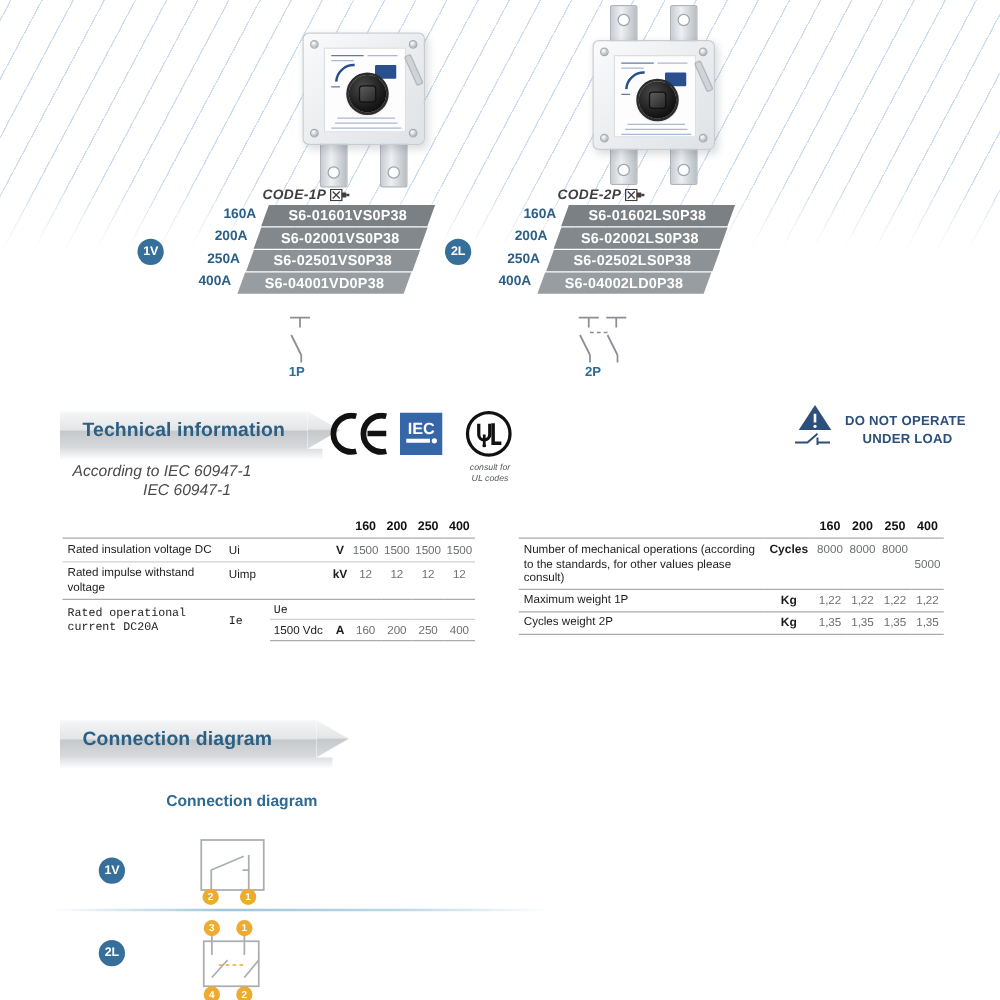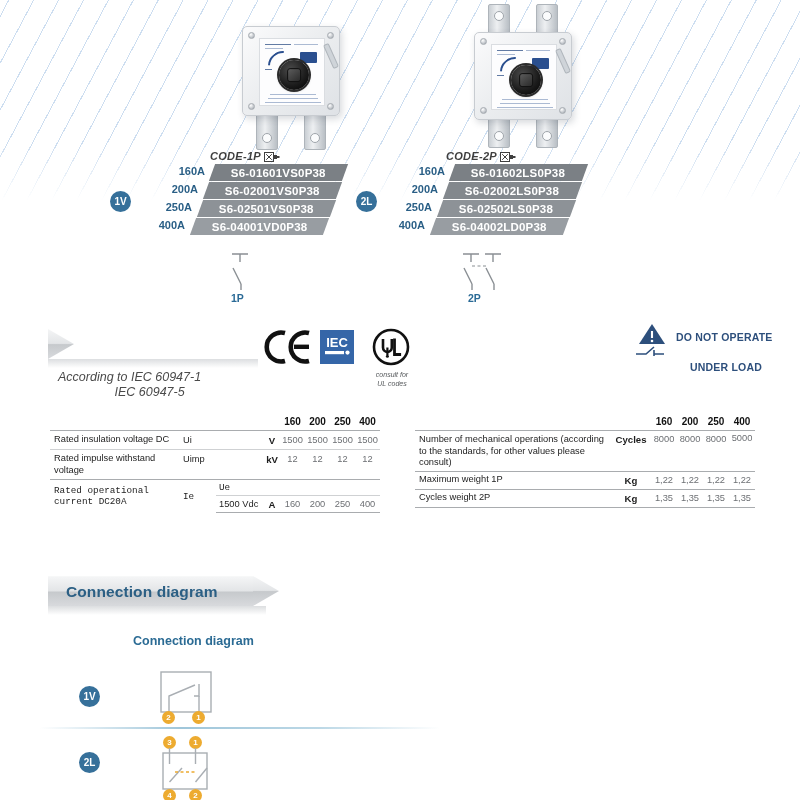--- a/index.html
+++ b/index.html
@@ -445,27 +445,30 @@
     <path d="M8 4 h16 M16 4 v8" stroke="#8a8f94" stroke-width="1.4" fill="none"></path>
     <path d="M30 4 h16 M38 4 v8" stroke="#8a8f94" stroke-width="1.4" fill="none"></path>
     <path d="M9 18 L17 34 M17 34 v6" stroke="#8a8f94" stroke-width="1.4" fill="none"></path>
     <path d="M31 18 L39 34 M39 34 v6" stroke="#8a8f94" stroke-width="1.4" fill="none"></path>
     <path d="M17 16 h16" stroke="#8a8f94" stroke-width="1.1" stroke-dasharray="3,2.5" fill="none"></path>
   </svg>
 </div>
 <div class="pole-label" style="left:468px; top:292px;">2P</div>
 
 <div class="banner" style="left:48px; top:329px; width:250px;">
+  <div class="banner-body" style="width:198px;">
+    <span class="banner-title">Technical information</span>
+  </div>
   <div class="banner-arrow"></div>
 </div>
 <div class="banner-shadow" style="left:48px; top:359px; width:210px;"></div>
 
 <div class="std-note" style="left:58px; top:370px;">
   <span>According to IEC 60947-1</span>
-  <span class="l2">IEC 60947-5</span>
+  <span class="l2">IEC 60947-1</span>
 </div>
 
 <div class="cert" style="left:263px; top:330px;">
   <svg width="48" height="34" viewBox="0 0 48 34">
     <path d="M22 3 A14.5 14.5 0 1 0 22 31" fill="none" stroke="#111" stroke-width="4.6"></path>
     <path d="M46 3 A14.5 14.5 0 1 0 46 31" fill="none" stroke="#111" stroke-width="4.6"></path>
     <rect x="31" y="14.6" width="15" height="4.4" fill="#111"></rect>
   </svg>
 </div>
 
@@ -495,21 +498,21 @@
 <div style="position:absolute; left:634px; top:322px; width:40px; height:36px;">
   <svg width="40" height="36" viewBox="0 0 40 36">
     <path d="M18 2 L31 22 H5 Z" fill="#2d4f7c"></path>
     <path d="M18 9 v7" stroke="#ffffff" stroke-width="2.1"></path>
     <circle cx="18" cy="19" r="1.3" fill="#ffffff"></circle>
     <path d="M2 32 h10 L20 25 M20 32 h10 M20 28 v6" stroke="#2d4f7c" stroke-width="1.6" fill="none"></path>
   </svg>
 </div>
 <div class="warn-text" style="left:676px; top:331px;">
   <span>DO NOT OPERATE</span><br>
-  <span style="display:inline-block; padding-left:14px;margin-top:16px;">UNDER LOAD</span>
+  <span style="display:inline-block; padding-left:14px;">UNDER LOAD</span>
 </div>
 
 <table class="dtable" style="left:50px; top:414px; width:330px;">
   <colgroup>
     <col style="width:130px">
       <col style="width:36px">
       <col style="width:48px">
       <col style="width:16px">
     <col style="width:25px">
       <col style="width:25px">
@@ -589,21 +592,21 @@
       <th class="num">400</th>
     </tr>
   </thead>
   <tbody>
     <tr class="rule-top" style="height:40px;">
       <td class="desc" style="vertical-align:top; padding-top:3px;">Number of mechanical operations (according to the standards, for other values please consult)</td>
       <td class="unit" style="vertical-align:top; padding-top:3px;">Cycles</td>
       <td class="val" style="vertical-align:top; padding-top:3px;">8000</td>
       <td class="val" style="vertical-align:top; padding-top:3px;">8000</td>
       <td class="val" style="vertical-align:top; padding-top:3px;">8000</td>
-      <td class="val" style="vertical-align:top; padding-top:2px;">5000</td>
+      <td class="val" style="vertical-align:top; padding-top:15px;">5000</td>
     </tr>
     <tr class="rule-top" style="height:18px;">
       <td class="desc">Maximum weight 1P</td>
       <td class="unit">Kg</td>
       <td class="val">1,22</td>
       <td class="val">1,22</td>
       <td class="val">1,22</td>
       <td class="val">1,22</td>
     </tr>
     <tr class="rule-top rule-bot" style="height:18px;">

